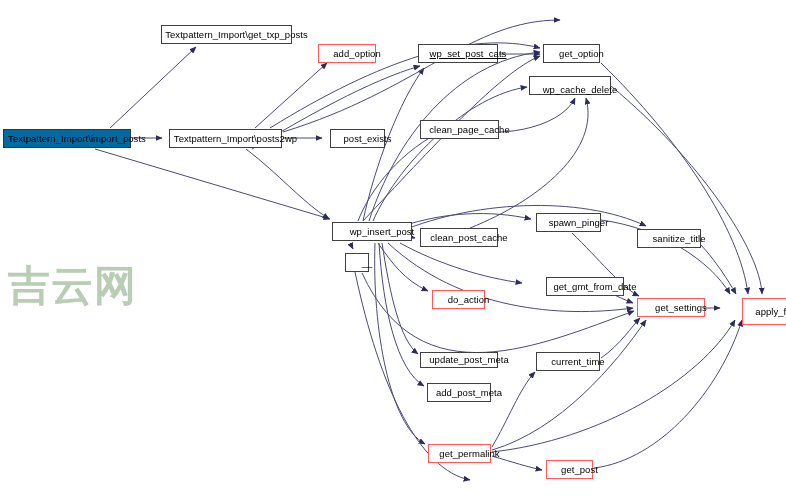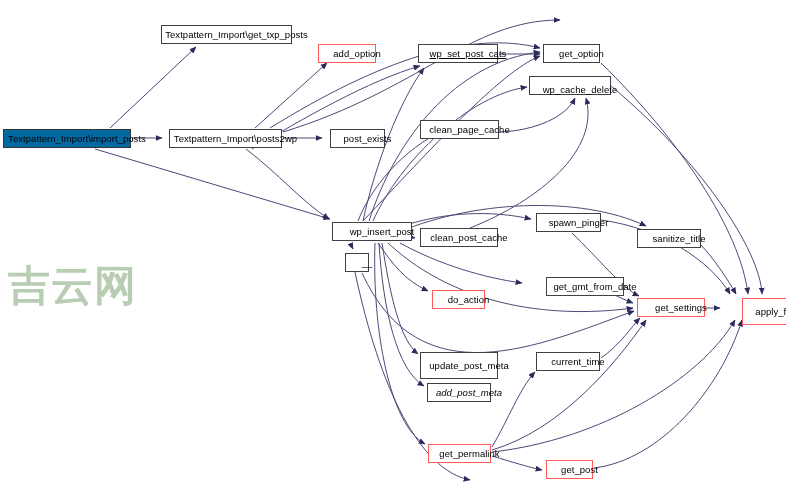--- a/index.html
+++ b/index.html
@@ -179,27 +179,27 @@
       </div>
       <div class="node red" style="left: 432px; top: 290px; width: 53px; height: 19px;">
         <span>do_action</span>
       </div>
       <div class="node red" style="left: 637px; top: 298px; width: 68px; height: 19px;">
         <span>get_settings</span>
       </div>
       <div class="node red" style="left: 742px; top: 298px; width: 58px; height: 27px;">
         <span>apply_filters</span>
       </div>
-      <div class="node" style="left: 420px; top: 352px; width: 78px; height: 27px;">
+      <div class="node" style="left: 420px; top: 352px; width: 78px; height: 16px;">
         <span>update_post_meta</span>
       </div>
       <div class="node" style="left: 536px; top: 352px; width: 64px; height: 19px;">
         <span>current_time</span>
       </div>
-      <div class="node" style="left: 427px; top: 383px; width: 64px; height: 19px; font-style: italic;">
+      <div class="node" style="left: 427px; top: 383px; width: 64px; height: 19px;">
         <span>add_post_meta</span>
       </div>
       <div class="node red" style="left: 428px; top: 444px; width: 63px; height: 19px;">
         <span>get_permalink</span>
       </div>
       <div class="node red" style="left: 546px; top: 460px; width: 47px; height: 19px;">
         <span>get_post</span>
       </div>
     </div>
 </div>

